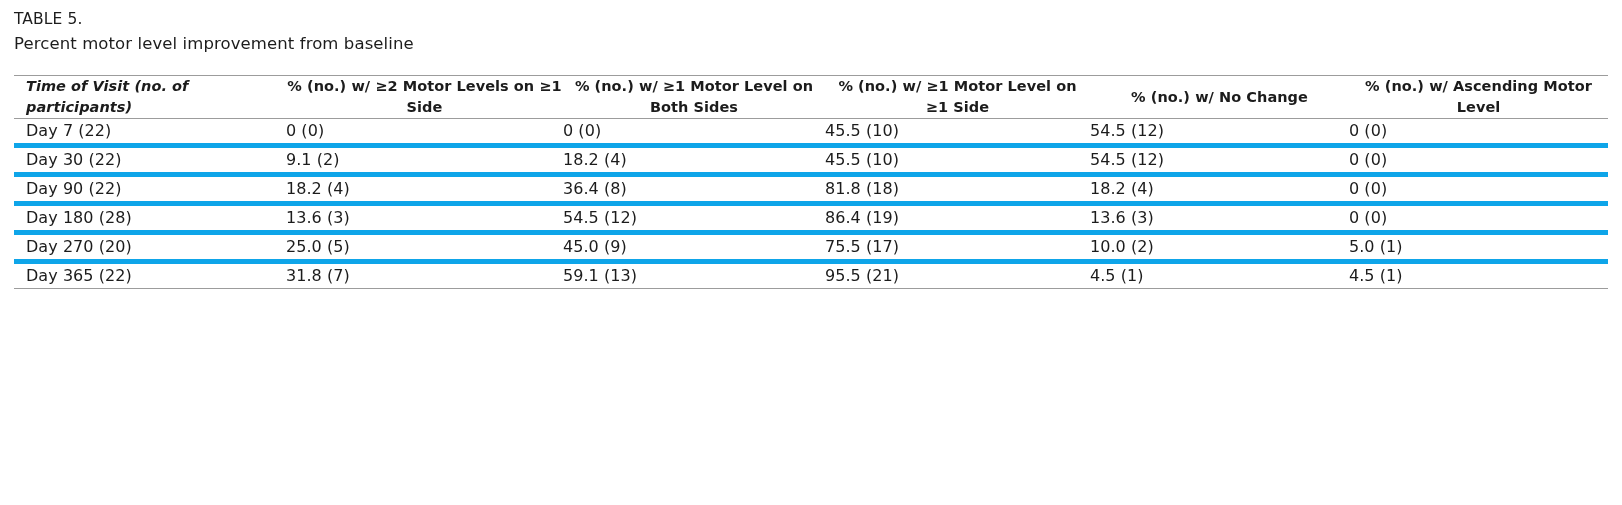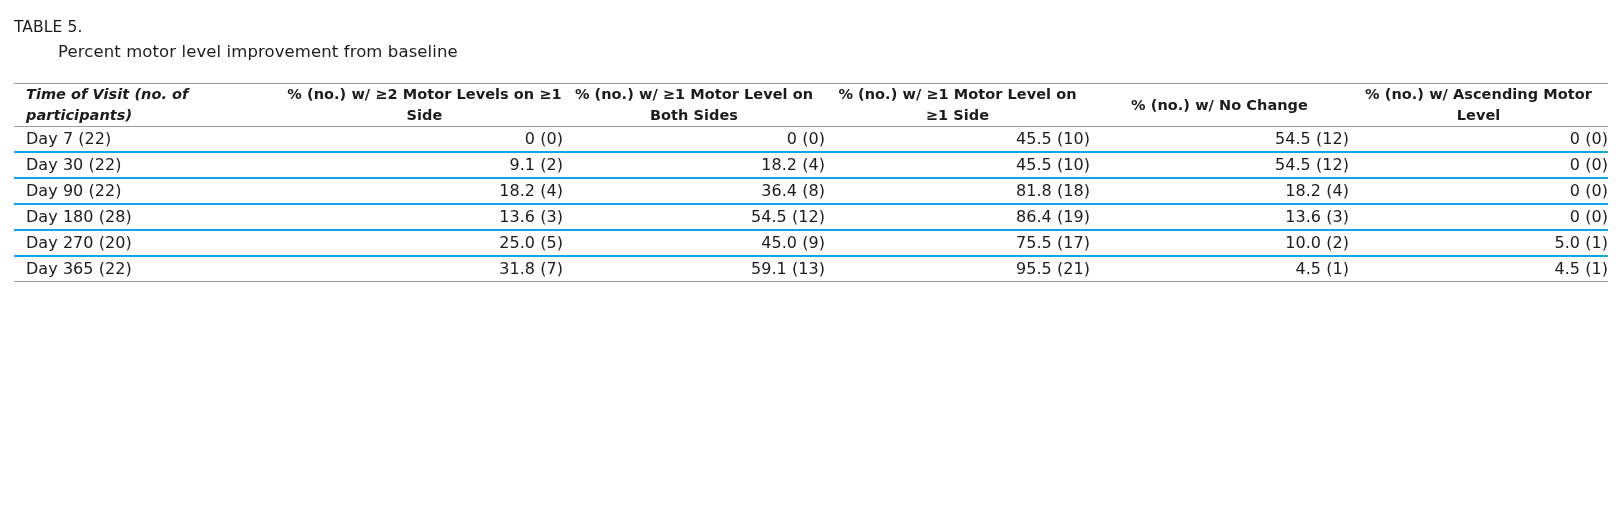--- a/index.html
+++ b/index.html
@@ -11,35 +11,34 @@
     width: 1622px;
     height: 505px;
     font-family: "DejaVu Sans", sans-serif;
     color: #1c1c1c;
     overflow: hidden;
   }
   .page {
     box-sizing: border-box;
     width: 1622px;
     height: 461px;
-    padding: 16px 14px 0 14px;
+    padding: 8px 14px 0 14px;
   }
   .table-label {
     font-size: 15.5px;
     line-height: 22px;
     color: #1c1c1c;
     letter-spacing: 0.1px;
   }
   .table-caption {
     font-size: 16.5px;
     line-height: 24px;
     color: #1c1c1c;
     margin-top: 2px;
     letter-spacing: 0.1px;
-    margin-left: 44px;
   }
   table.data-table {
     margin-top: 19px;
     width: 1594px;
     border-collapse: collapse;
     table-layout: fixed;
   }
   table.data-table th,
   table.data-table td {
     padding: 0;
@@ -57,31 +56,31 @@
     padding: 12px 10px 13px 10px;
     text-align: center;
     letter-spacing: 0.05px;
   }
   thead th.col-first {
     text-align: left;
     padding-left: 12px;
     font-style: italic;
   }
   tbody tr {
-    border-bottom: 2px solid #0ea5e9;
+    border-bottom: 5px solid #0ea5e9;
   }
   tbody tr:last-child {
     border-bottom: 1.4px solid #9c9c9c;
   }
   tbody td {
     font-size: 16px;
     line-height: 24px;
     color: #1c1c1c;
     padding: 10px 10px 10px 10px;
-    text-align: right;
+    text-align: left;
     letter-spacing: 0.05px;
   }
   tbody td.col-first {
     text-align: left;
     padding-left: 12px;
   }
   col.c0 { width: 272px; }
   col.c1 { width: 277px; }
   col.c2 { width: 262px; }
   col.c3 { width: 265px; }

